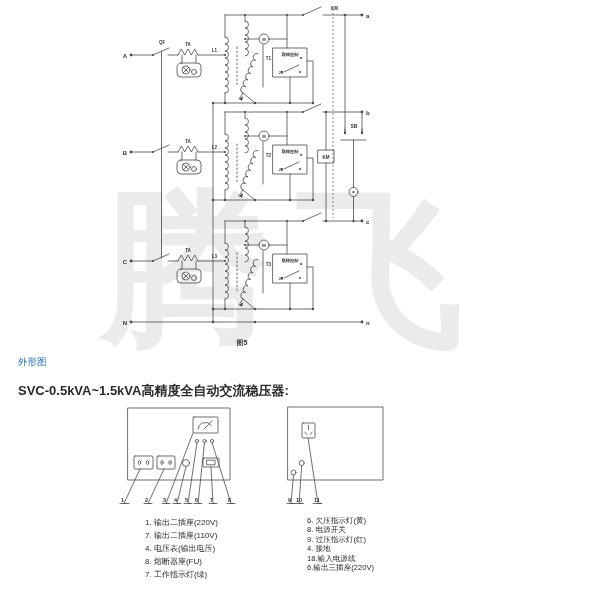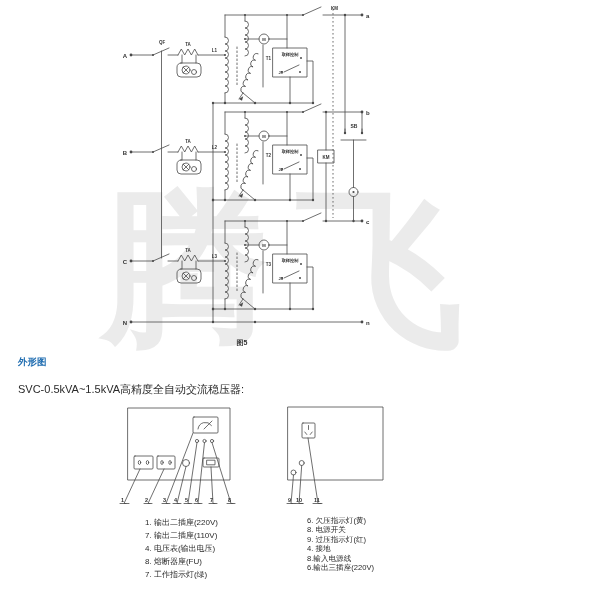--- a/index.html
+++ b/index.html
@@ -14,25 +14,25 @@
     color:#ebebeb;user-select:none;white-space:nowrap;
   }
   svg .wire{stroke:#4a4a4a;fill:none;stroke-width:.8;stroke-linecap:round;stroke-linejoin:round;}
   svg .dash{stroke:#4a4a4a;fill:none;stroke-width:.8;stroke-dasharray:1.6 2.4;}
   svg .dot{fill:#4a4a4a;stroke:none;}
   svg .fillshape{fill:#4a4a4a;stroke:none;}
   svg .lbl{fill:#333;font-family:"Liberation Sans",sans-serif;font-weight:700;}
   svg .lbl-sm{fill:#333;font-family:"Liberation Sans",sans-serif;font-weight:700;}
   #heading{
     position:absolute;left:18px;top:356px;z-index:1;
-    font-size:9.5px;font-weight:bold;color:#1e6cb0;
+    font-size:9.5px;font-weight:normal;color:#1e6cb0;
   }
   #subtitle{
     position:absolute;left:18px;top:382px;z-index:1;
-    font-size:11px;font-weight:400;color:#2a2a2a;white-space:nowrap;
+    font-size:13px;font-weight:700;color:#2a2a2a;white-space:nowrap;
   }
   .legend{position:absolute;top:516px;z-index:1;font-size:8px;color:#2a2a2a;margin-left:28px;}
   .legend ul{list-style:none;margin:0;padding:0;}
   #legend-left{left:117px;}
   #legend-left li{line-height:13px;white-space:nowrap;}
   #legend-right{left:279px;}
   #legend-right{font-size:7.6px;}
   #legend-right li{line-height:9.4px;white-space:nowrap;}
 </style>
 </head>
@@ -274,16 +274,16 @@
     <li>8. 熔断器座(FU)</li>
     <li>7. 工作指示灯(绿)</li>
   </ul>
 </div>
 <div class="legend" id="legend-right">
   <ul>
     <li>6. 欠压指示灯(黄)</li>
     <li>8. 电源开关</li>
     <li>9. 过压指示灯(红)</li>
     <li>4. 接地</li>
-    <li>8.输入电源线</li>
+    <li>18.输入电源线</li>
     <li>6.输出三插座(220V)</li>
   </ul>
 </div>
 
 </body></html>

